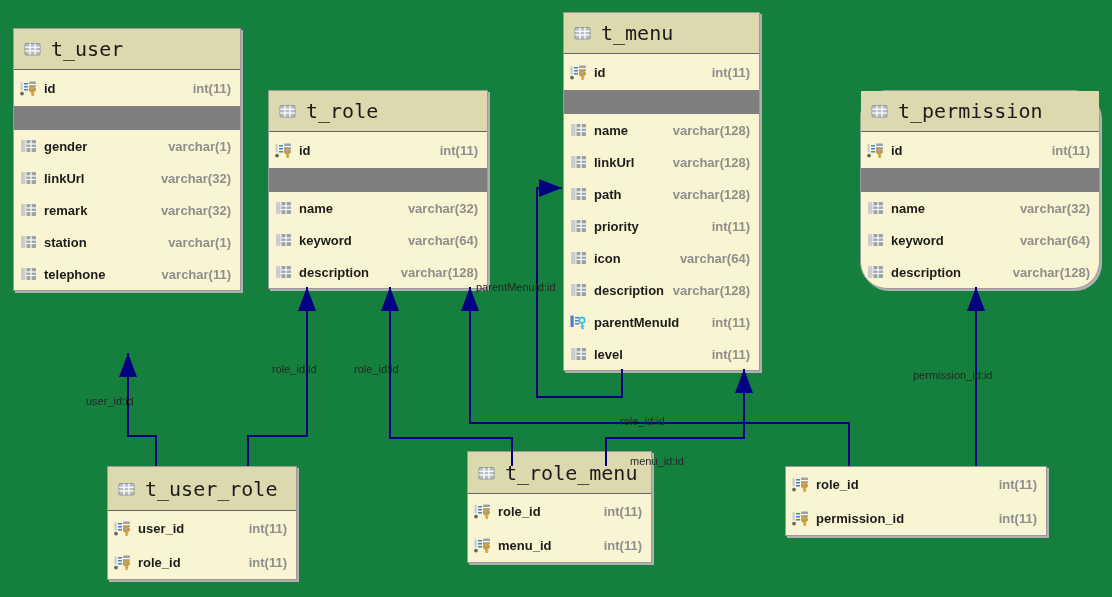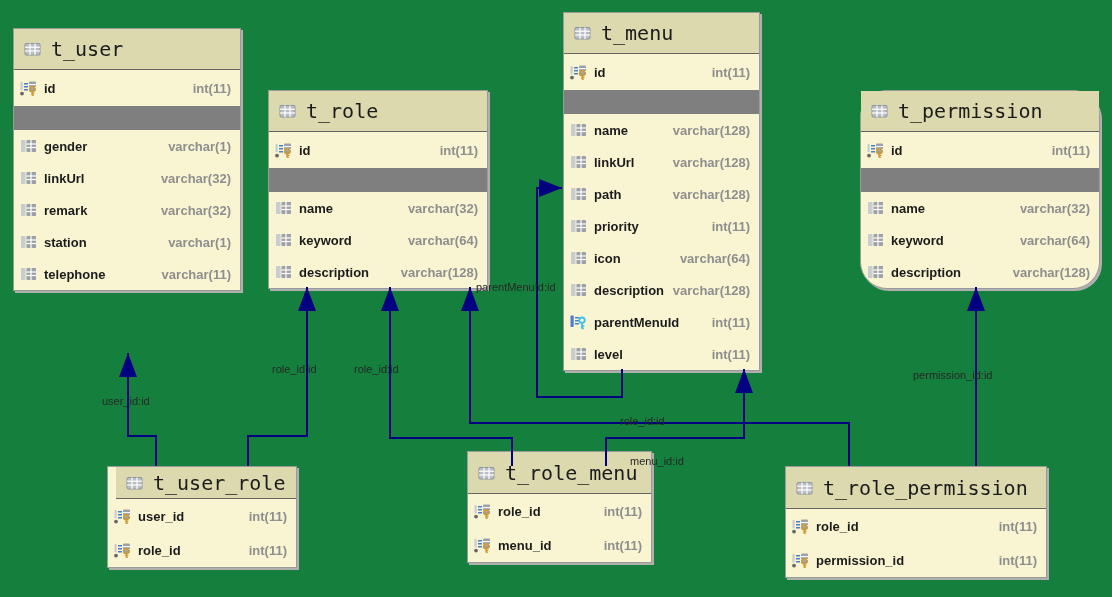--- a/index.html
+++ b/index.html
@@ -433,21 +433,21 @@
             <line x1="6.5" y1="6" x2="16" y2="6" stroke="#fff" stroke-width="1.2"></line>
             <line x1="6.5" y1="9.5" x2="16" y2="9.5" stroke="#fff" stroke-width="1.2"></line>
             <line x1="11" y1="2" x2="11" y2="14" stroke="#fff" stroke-width="1.2"></line>
           </svg>
         </span>
         <span class="col-name">description</span>
         <span class="col-type">varchar(128)</span>
       </div>
     </div>
     <div class="db-table" style="left: 107px; top: 466px; width: 190px; z-index: 2;">
-      <div class="tbl-header" style="height: 32px; margin-left: 8px;">
+      <div class="tbl-header" style="height: 44px;">
         <span class="icon">
           <svg width="17" height="16" viewBox="0 0 17 16">
             <rect x="1" y="2.5" width="15" height="11.5" rx="1" fill="#b9bec4" stroke="#8f959b" stroke-width="1"></rect>
             <line x1="1" y1="6.2" x2="16" y2="6.2" stroke="#ffffff" stroke-width="1.2"></line>
             <line x1="1" y1="10" x2="16" y2="10" stroke="#ffffff" stroke-width="1.2"></line>
             <line x1="6" y1="2.5" x2="6" y2="14" stroke="#ffffff" stroke-width="1.2"></line>
             <line x1="11" y1="2.5" x2="11" y2="14" stroke="#ffffff" stroke-width="1.2"></line>
           </svg>
         </span>
         <span class="tbl-name">t_user_role</span>
@@ -541,32 +541,20 @@
             <line x1="12.2" y1="13.4" x2="14.4" y2="13.4" stroke="#cf9a36" stroke-width="1.5"></line>
             <line x1="12.2" y1="15.2" x2="13.8" y2="15.2" stroke="#cf9a36" stroke-width="1.5"></line>
             <circle cx="2" cy="13.6" r="1.9" fill="#666666"></circle>
           </svg>
         </span>
         <span class="col-name">menu_id</span>
         <span class="col-type">int(11)</span>
       </div>
     </div>
     <div class="db-table" style="left: 785px; top: 466px; width: 262px; z-index: 2;">
-      <div class="tbl-header" style="height: 42px;">
-        <span class="icon">
-          <svg width="17" height="16" viewBox="0 0 17 16">
-            <rect x="1" y="2.5" width="15" height="11.5" rx="1" fill="#b9bec4" stroke="#8f959b" stroke-width="1"></rect>
-            <line x1="1" y1="6.2" x2="16" y2="6.2" stroke="#ffffff" stroke-width="1.2"></line>
-            <line x1="1" y1="10" x2="16" y2="10" stroke="#ffffff" stroke-width="1.2"></line>
-            <line x1="6" y1="2.5" x2="6" y2="14" stroke="#ffffff" stroke-width="1.2"></line>
-            <line x1="11" y1="2.5" x2="11" y2="14" stroke="#ffffff" stroke-width="1.2"></line>
-          </svg>
-        </span>
-        <span class="tbl-name">t_role_permission</span>
-      </div>
       <div class="tbl-row jrow">
         <span class="icon">
           <svg width="17" height="16" viewBox="0 0 17 16">
             <rect x="0.5" y="2" width="2.2" height="8.5" rx="0.8" fill="#c9cdd1"></rect>
             <rect x="4" y="3" width="4" height="1.5" fill="#4a7fd0"></rect>
             <rect x="4" y="6" width="4" height="1.5" fill="#4a7fd0"></rect>
             <rect x="4" y="9" width="4" height="1.5" fill="#4a7fd0"></rect>
             <rect x="9" y="1.5" width="7" height="9.5" rx="1" fill="#9ba1a7"></rect>
             <line x1="9" y1="4.6" x2="16" y2="4.6" stroke="#fff" stroke-width="1.1"></line>
             <line x1="9" y1="7.6" x2="16" y2="7.6" stroke="#fff" stroke-width="1.1"></line>
@@ -624,20 +612,20 @@
       </g>
       <g>
         <polyline points="976,466 976,287" fill="none" stroke="#000080" stroke-width="2"></polyline>
         <polygon points="976,287 967,311 985,311" fill="#000080"></polygon>
       </g>
       <g>
         <polyline points="622,369 622,397 537,397 537,188 562,188" fill="none" stroke="#000080" stroke-width="2"></polyline>
         <polygon points="562,188 539,179 539,197" fill="#000080"></polygon>
       </g>
     </svg>
-    <div class="rel-label" style="left: 86px; top: 395px; margin-left: 16px;">user_id:id</div>
+    <div class="rel-label" style="left: 86px; top: 395px;">user_id:id</div>
     <div class="rel-label" style="left: 272px; top: 363px;">role_id:id</div>
     <div class="rel-label" style="left: 354px; top: 363px;">role_id:id</div>
     <div class="rel-label" style="left: 630px; top: 431px; margin-top: 24px;">menu_id:id</div>
     <div class="rel-label" style="left: 620px; top: 415px;">role_id:id</div>
     <div class="rel-label" style="left: 913px; top: 369px;">permission_id:id</div>
     <div class="rel-label" style="left: 476px; top: 281px;">parentMenuId:id</div>
   </div>
 
 </body></html>

